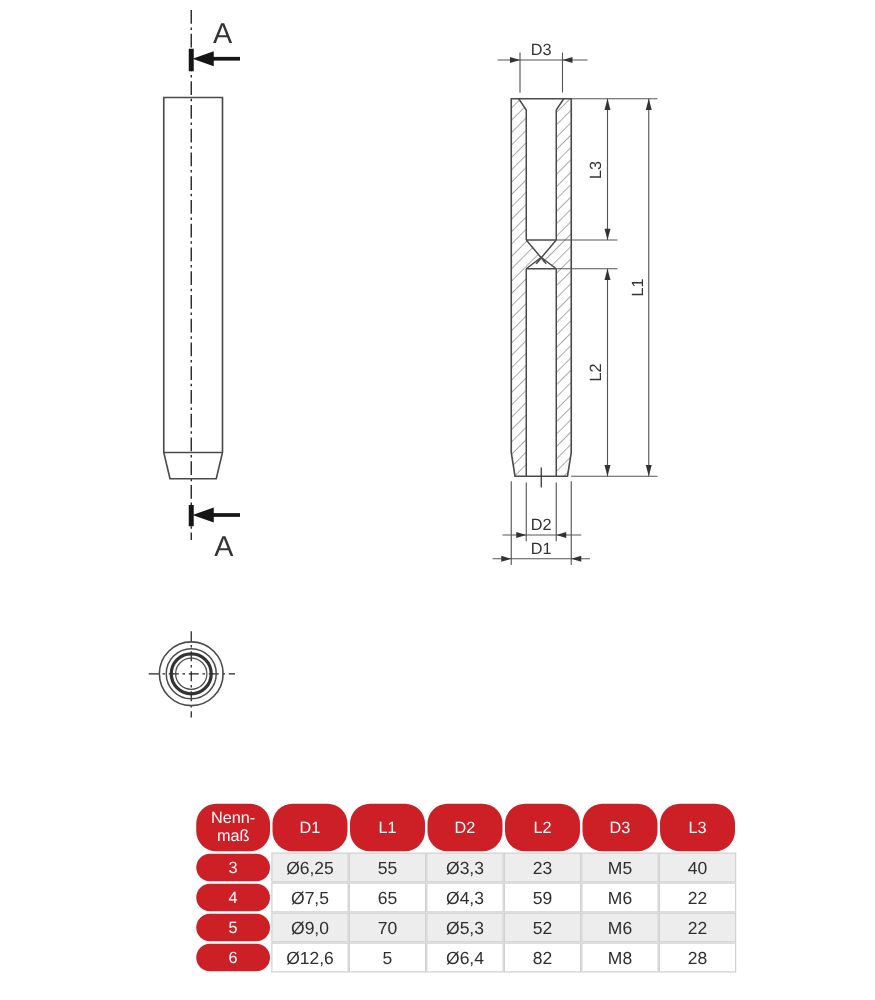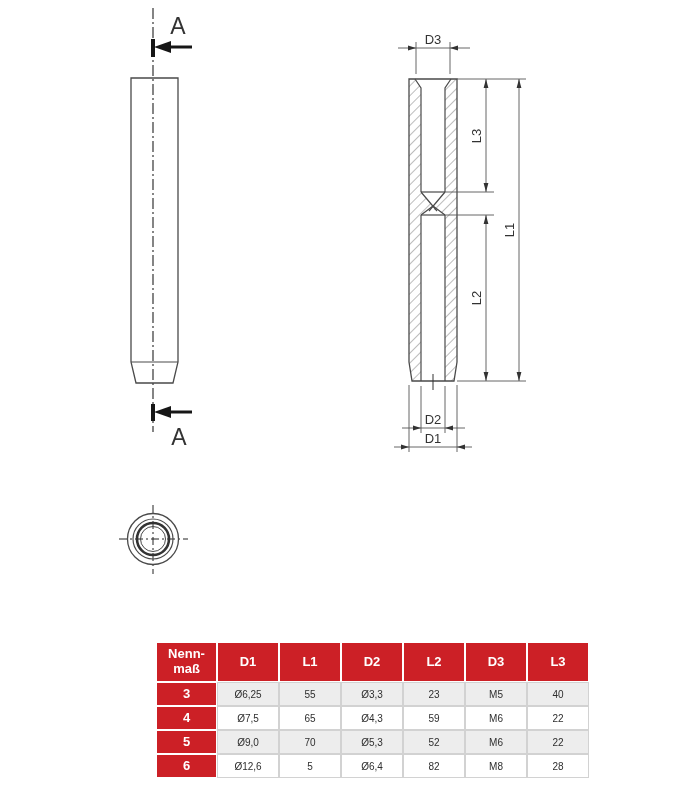--- a/index.html
+++ b/index.html
@@ -11,26 +11,26 @@
   }
   #drawing { position:absolute; left:0; top:0; }
   .spec-table {
     position:absolute; left:157px; top:643px;
     display:grid;
     grid-template-columns:59px repeat(6,60px);
     grid-template-rows:38px repeat(4,22px);
     gap:2px; background:#ffffff;
   }
   .hcell {
-    background:var(--accent); color:#ffffff; font-weight:bold; font-size:13px;
+    background:var(--accent); color:#ffffff; font-weight:normal; font-size:13px;
     display:flex; flex-direction:column; align-items:center; justify-content:center;
-    text-align:right; line-height:1.15;
+    text-align:right; line-height:1.15;border-radius:16px;
   }
   .dcell {
-    background:#ffffff; color:#2e2e2e; font-size:10px;
+    background:#ffffff; color:#2e2e2e; font-size:14px;
     display:flex; align-items:center; justify-content:center;
     box-shadow:0 0 0 1px #d2d2d2;
   }
   .dcell.alt { background:var(--alt); }
   svg text { font-family:"Liberation Sans", sans-serif; }
 </style>
 </head>
 <body>
 
 <svg id="drawing" width="700" height="630" viewBox="0 0 700 630">

